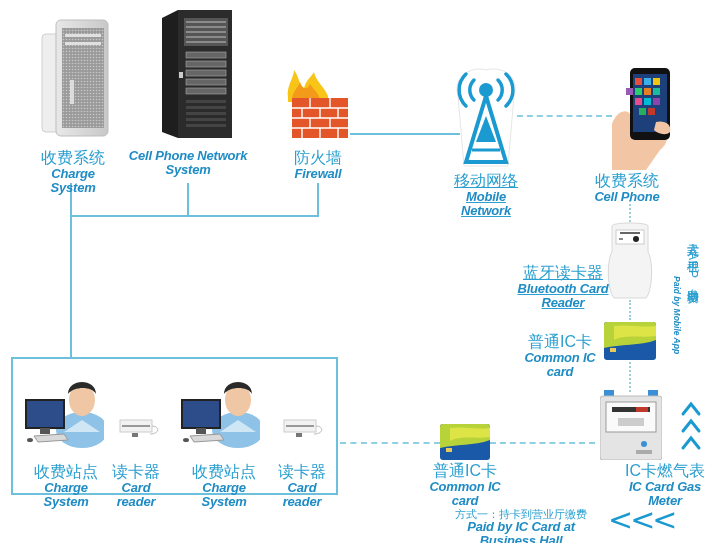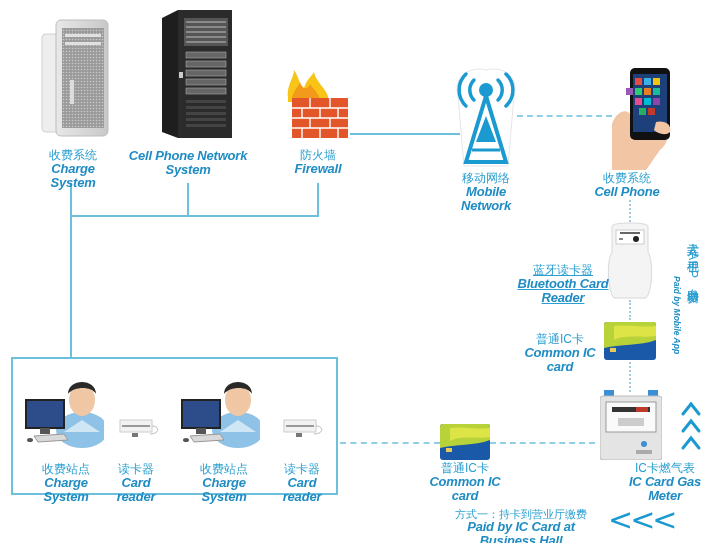--- a/index.html
+++ b/index.html
@@ -1,20 +1,20 @@
 <!DOCTYPE html>
 <html><head>
 <meta charset="utf-8">
 <style>
   html, body { margin:0; padding:0; background:#ffffff; }
   body { width:711px; height:543px; position:relative; overflow:hidden;
          font-family:"Liberation Sans", sans-serif; }
   .abs { position:absolute; }
   .lbl { position:absolute; text-align:center; color:#2a9fd0; line-height:1.1; }
-  .lbl .cn { font-size:12px; display:block; }
+  .lbl .cn { font-size:16px; display:block; }
   .lbl .en { font-size:13px; font-style:italic; font-weight:bold; display:block; color:#1f8cc4; letter-spacing:-0.2px; }
   .line-h { position:absolute; height:0; border-top:2px solid #6cc0dc; }
   .line-v { position:absolute; width:0; border-left:2px solid #6cc0dc; }
   .dash-h { position:absolute; height:0; border-top:2px dashed #8dcfe4; }
   .dash-v { position:absolute; width:0; border-left:2px dotted #9bcfe0; }
   .box { position:absolute; left:11px; top:357px; width:327px; height:138px;
          border:2px solid #6cc0dc; box-sizing:border-box; }
   .vert { position:absolute; writing-mode:vertical-rl; color:#2a9fd0; }
   .chev { color:#1a9ad0; font-weight:bold; }
 </style>
@@ -128,21 +128,21 @@
       <path d="M26,14 A14,14 0 0 0 26,34"></path>
         <path d="M50,14 A14,14 0 0 1 50,34"></path>
       <path d="M18,8 A22,22 0 0 0 18,40"></path>
         <path d="M58,8 A22,22 0 0 1 58,40"></path>
     </g>
     <path d="M38,30 L18,96 L58,96 Z" fill="none" stroke="#1a9ad0" stroke-width="4"></path>
     <path d="M38,50 L28,76 L48,76 Z" fill="#1a9ad0"></path>
     <line x1="24" y1="84" x2="52" y2="84" stroke="#1a9ad0" stroke-width="3"></line>
   </svg>
 </div>
-<div class="lbl" style="left:440px;top:172px;width:92px;">
+<div class="lbl" style="left:440px;top:172px;width:92px;text-decoration:underline;">
   <span class="cn">移动网络</span>
   <span class="en">Mobile Network</span>
 </div>
 
 <div class="abs" style="left:606px;top:64px;width:70px;height:106px;">
   <svg width="70" height="106" viewBox="0 0 70 106">
     <path d="M6,60 C10,48 20,44 24,50 L56,64 C64,70 62,80 54,86 L40,106 L6,106 Z" fill="#f2c6a4"></path>
     <rect x="24" y="4" width="40" height="72" rx="5" fill="#111"></rect>
     <rect x="27" y="10" width="34" height="58" fill="#1d3f7a"></rect>
     <g>

